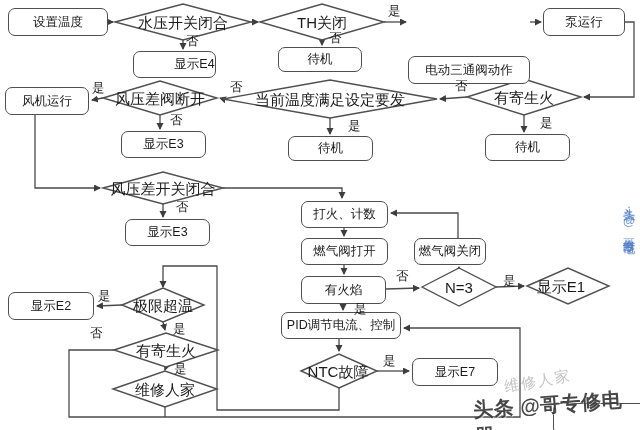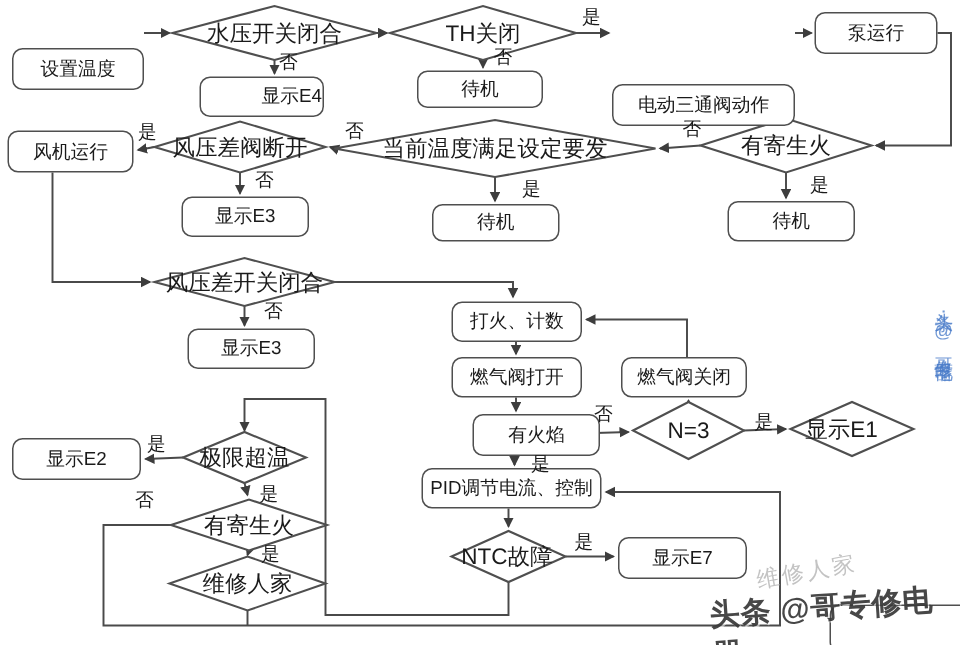--- a/index.html
+++ b/index.html
@@ -95,40 +95,40 @@
         <polygon points="103,188 163,172 223,188 163,204" fill="#ffffff" stroke="#4f4f4f" stroke-width="1.4"></polygon>
         <polygon points="422,287 459,268 496,287 459,306" fill="#ffffff" stroke="#4f4f4f" stroke-width="1.4"></polygon>
         <polygon points="527,286 568,268 609,286 568,304" fill="#ffffff" stroke="#4f4f4f" stroke-width="1.4"></polygon>
         <polygon points="301,371 339,354 377,371 339,388" fill="#ffffff" stroke="#4f4f4f" stroke-width="1.4"></polygon>
         <polygon points="122,305 163,288 204,305 163,322" fill="#ffffff" stroke="#4f4f4f" stroke-width="1.4"></polygon>
         <polygon points="114,350 166,333 218,350 166,367" fill="#ffffff" stroke="#4f4f4f" stroke-width="1.4"></polygon>
         <polygon points="113,389 165,371 217,389 165,407" fill="#ffffff" stroke="#4f4f4f" stroke-width="1.4"></polygon>
       </g>
   </svg>
   <div id="nodes">
-      <div class="node" style="left: 8px; top: 8px; width: 88px; height: 28px; margin-top: 24px;">设置温度</div>
+      <div class="node" style="left: 8px; top: 8px; width: 100px; height: 28px;">设置温度</div>
       <div class="dlabel" style="left: 115px; top: 4px; width: 136px; height: 36px;">水压开关闭合</div>
       <div class="dlabel" style="left: 260px; top: 4px; width: 124px; height: 36px;">TH关闭</div>
       <div class="node" style="left: 408px; top: 8px; width: 122px; height: 28px; margin-top: 48px;">电动三通阀动作</div>
       <div class="node" style="left: 543px; top: 8px; width: 82px; height: 28px;">泵运行</div>
       <div class="node" style="left: 133px; top: 51px; width: 83px; height: 27px; padding-left: 40px;">显示E4</div>
       <div class="node" style="left: 278px; top: 47px; width: 84px; height: 25px;">待机</div>
       <div class="dlabel" style="left: 467px; top: 79px; width: 114px; height: 36px;">有寄生火</div>
       <div class="dlabel" style="left: 223px; top: 80px; width: 214px; height: 38px;">当前温度满足设定要发</div>
       <div class="dlabel" style="left: 103px; top: 81px; width: 114px; height: 34px;">风压差阀断开</div>
       <div class="node" style="left: 5px; top: 87px; width: 84px; height: 28px;">风机运行</div>
       <div class="node" style="left: 121px; top: 131px; width: 85px; height: 27px;">显示E3</div>
       <div class="node" style="left: 485px; top: 134px; width: 85px; height: 27px;">待机</div>
       <div class="node" style="left: 288px; top: 136px; width: 85px; height: 25px;">待机</div>
       <div class="dlabel" style="left: 103px; top: 172px; width: 120px; height: 32px;">风压差开关闭合</div>
       <div class="node" style="left: 125px; top: 219px; width: 85px; height: 27px;">显示E3</div>
       <div class="node" style="left: 301px; top: 201px; width: 87px; height: 27px;">打火、计数</div>
       <div class="node" style="left: 301px; top: 238px; width: 87px; height: 27px;">燃气阀打开</div>
-      <div class="node" style="left: 414px; top: 238px; width: 84px; height: 27px;">燃气阀关闭</div>
-      <div class="node" style="left: 315px; top: 276px; width: 85px; height: 28px;">有火焰</div>
+      <div class="node" style="left: 414px; top: 238px; width: 72px; height: 27px;">燃气阀关闭</div>
+      <div class="node" style="left: 301px; top: 276px; width: 85px; height: 28px;">有火焰</div>
       <div class="dlabel" style="left: 422px; top: 268px; width: 74px; height: 38px;">N=3</div>
       <div class="dlabel" style="left: 520px; top: 268px; width: 82px; height: 36px;">显示E1</div>
       <div class="node" style="left: 281px; top: 312px; width: 120px; height: 27px;">PID调节电流、控制</div>
       <div class="dlabel" style="left: 300px; top: 354px; width: 76px; height: 34px; text-align: center;">NTC故障</div>
       <div class="node" style="left: 412px; top: 358px; width: 86px; height: 28px;">显示E7</div>
       <div class="node" style="left: 8px; top: 292px; width: 86px; height: 28px;">显示E2</div>
       <div class="dlabel" style="left: 122px; top: 288px; width: 82px; height: 34px;">极限超温</div>
       <div class="dlabel" style="left: 114px; top: 333px; width: 104px; height: 34px;">有寄生火</div>
       <div class="dlabel" style="left: 113px; top: 371px; width: 104px; height: 36px;">维修人家</div>
       <div class="node" style="left: 553px; top: 403px; width: 95px; height: 32px;"></div>

